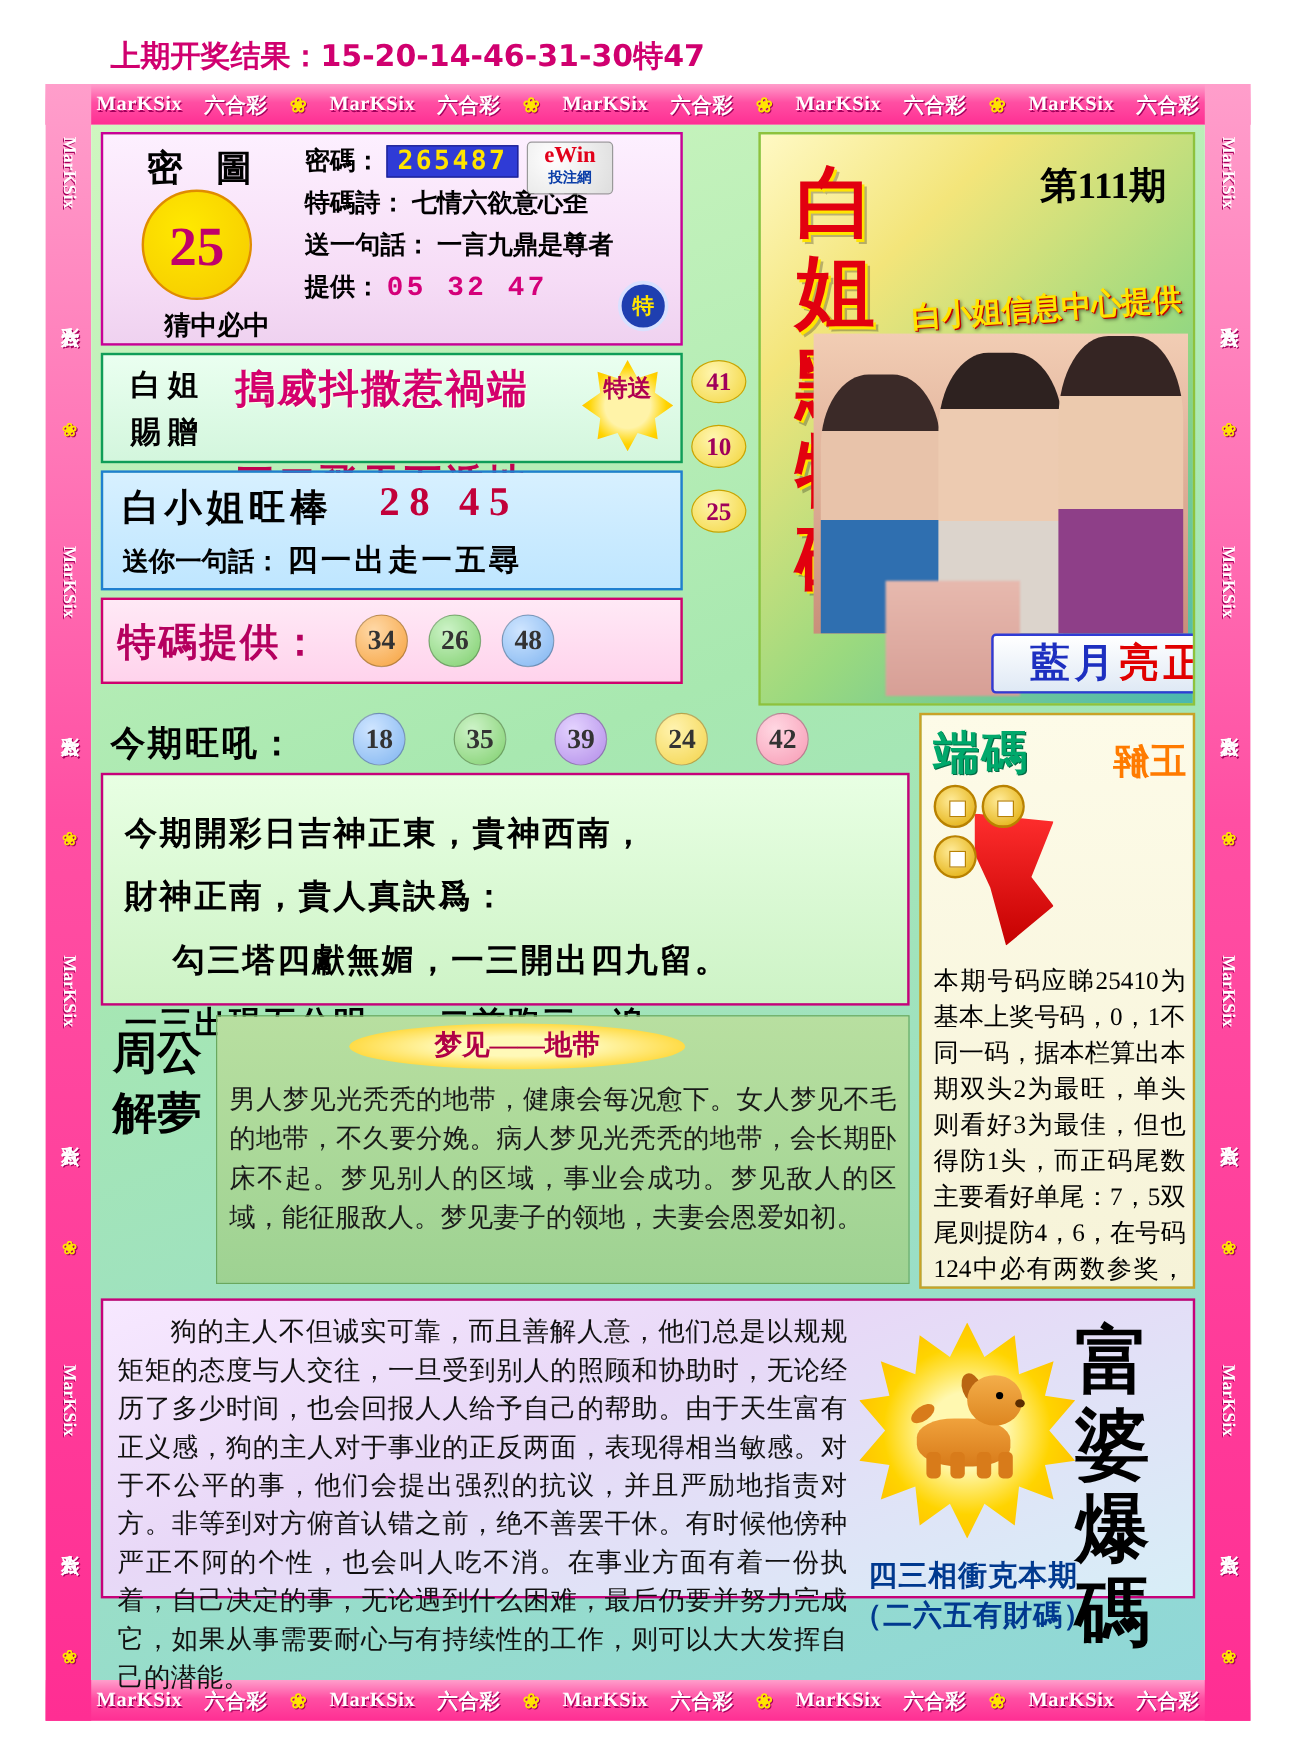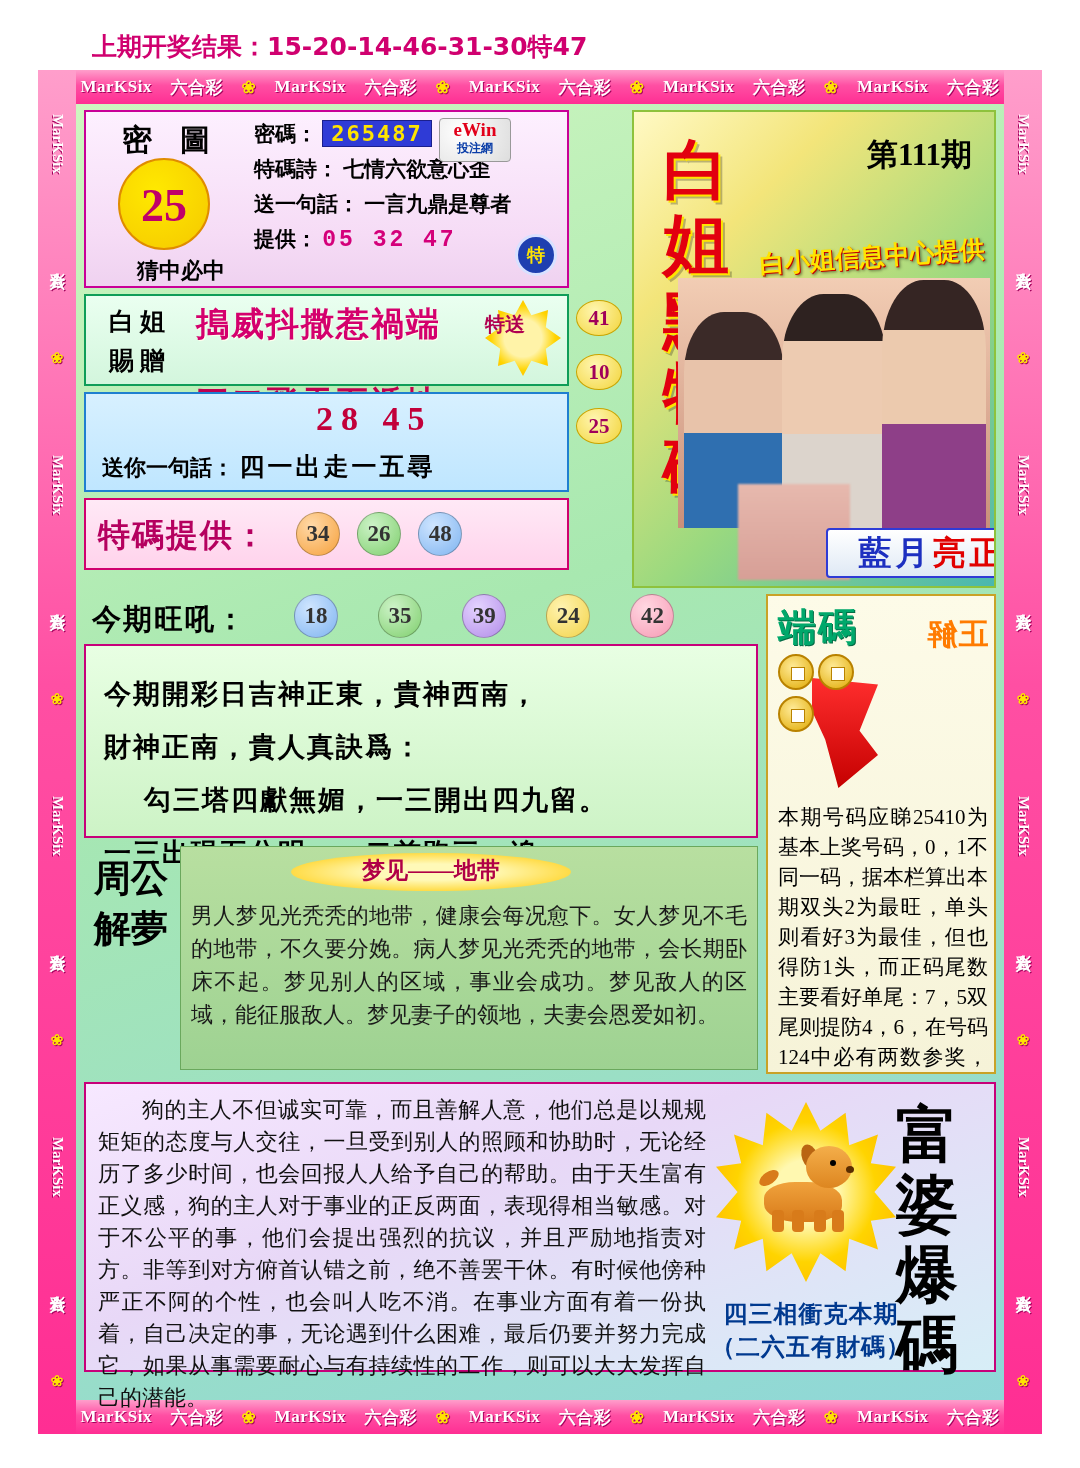--- a/index.html
+++ b/index.html
@@ -113,21 +113,21 @@
     font-family:"Liberation Serif",serif; letter-spacing: 2px; margin-top: 39px; }
   .tesong {
     position:absolute; right: 6px; top: 4px; width: 76px; height: 80px;
   }
   .tesong .star {
     position:absolute; left: 0; top: 0; width: 76px; height: 76px;
     background: radial-gradient(circle at 50% 50%, #fff3a8 35%, #ffd400 60%, #ff9d00);
     clip-path: polygon(50% 0%,61% 20%,83% 13%,80% 36%,100% 50%,80% 64%,83% 87%,61% 80%,50% 100%,39% 80%,17% 87%,20% 64%,0% 50%,20% 36%,17% 13%,39% 20%);
   }
   .tesong .txt {
-    position:absolute; left: 0; top: 12px; width: 76px; 
+    position:absolute; left: 0; top: 12px; width: 76px; text-align:center;
     font-family:"Liberation Serif",serif; font-weight:bold; font-size: 20px; color:#b00050; line-height: 25px;
   }
 
   
   .card-wang {
     position:absolute; left: 8px; top: 288px; width: 485px; height: 100px;
     background: linear-gradient(180deg,#d7f0ff,#bfe6ff);
     border: 2px solid #1f7fd0;
   }
   .wang-t { position:absolute; left: 16px; top: 8px; font-size: 31px; font-weight:bold;
@@ -306,21 +306,21 @@
     clip-path: polygon(0% 0%, 100% 6%, 72% 48%, 100% 70%, 40% 100%, 20% 56%, 0% 30%);
   }
   .dm-text {
     position:absolute; left: 10px; top: 206px; width: 210px;
     font-family:"Liberation Serif",serif; font-size: 21px; color:#000; line-height: 30px;
     text-align: justify;
   }
 
   
   .bottom {
-    position:absolute; left: 8px; top: 978px; width: 912px; height: 290px;
+    position:absolute; left: 8px; top: 978px; width: 912px; height: 250px;
     background: linear-gradient(160deg,#f7e8ff,#e8d8f7 40%,#d7eef7);
     border: 2px solid #c7007a;
   }
   .bt-text {
     position:absolute; left: 12px; top: 10px; width: 608px;
     font-family:"Liberation Serif",serif; font-size: 22px; color:#111; line-height: 32px;
     text-align: justify;
   }
   .bt-text .ind { text-indent: 44px; display:block; }
   .dogart {
@@ -488,20 +488,21 @@
       </div>
       <div class="sl-1">搗威抖撒惹禍端</div>
       <div class="sl-2">三二飛天五遁地</div>
       <div class="tesong">
         <div class="star"></div>
         <div class="txt">特送</div>
       </div>
     </div>
 
     <div class="card-wang">
+      <div class="wang-t">白小姐旺棒</div>
       <div class="wang-n">28  45</div>
       <div class="wang-s">
         <span>送你一句話：</span>
         <b>四一出走一五尋</b>
       </div>
     </div>
 
     <div class="card-te">
       <div class="te-lbl">特碼提供：</div>
       <div class="te-balls">

